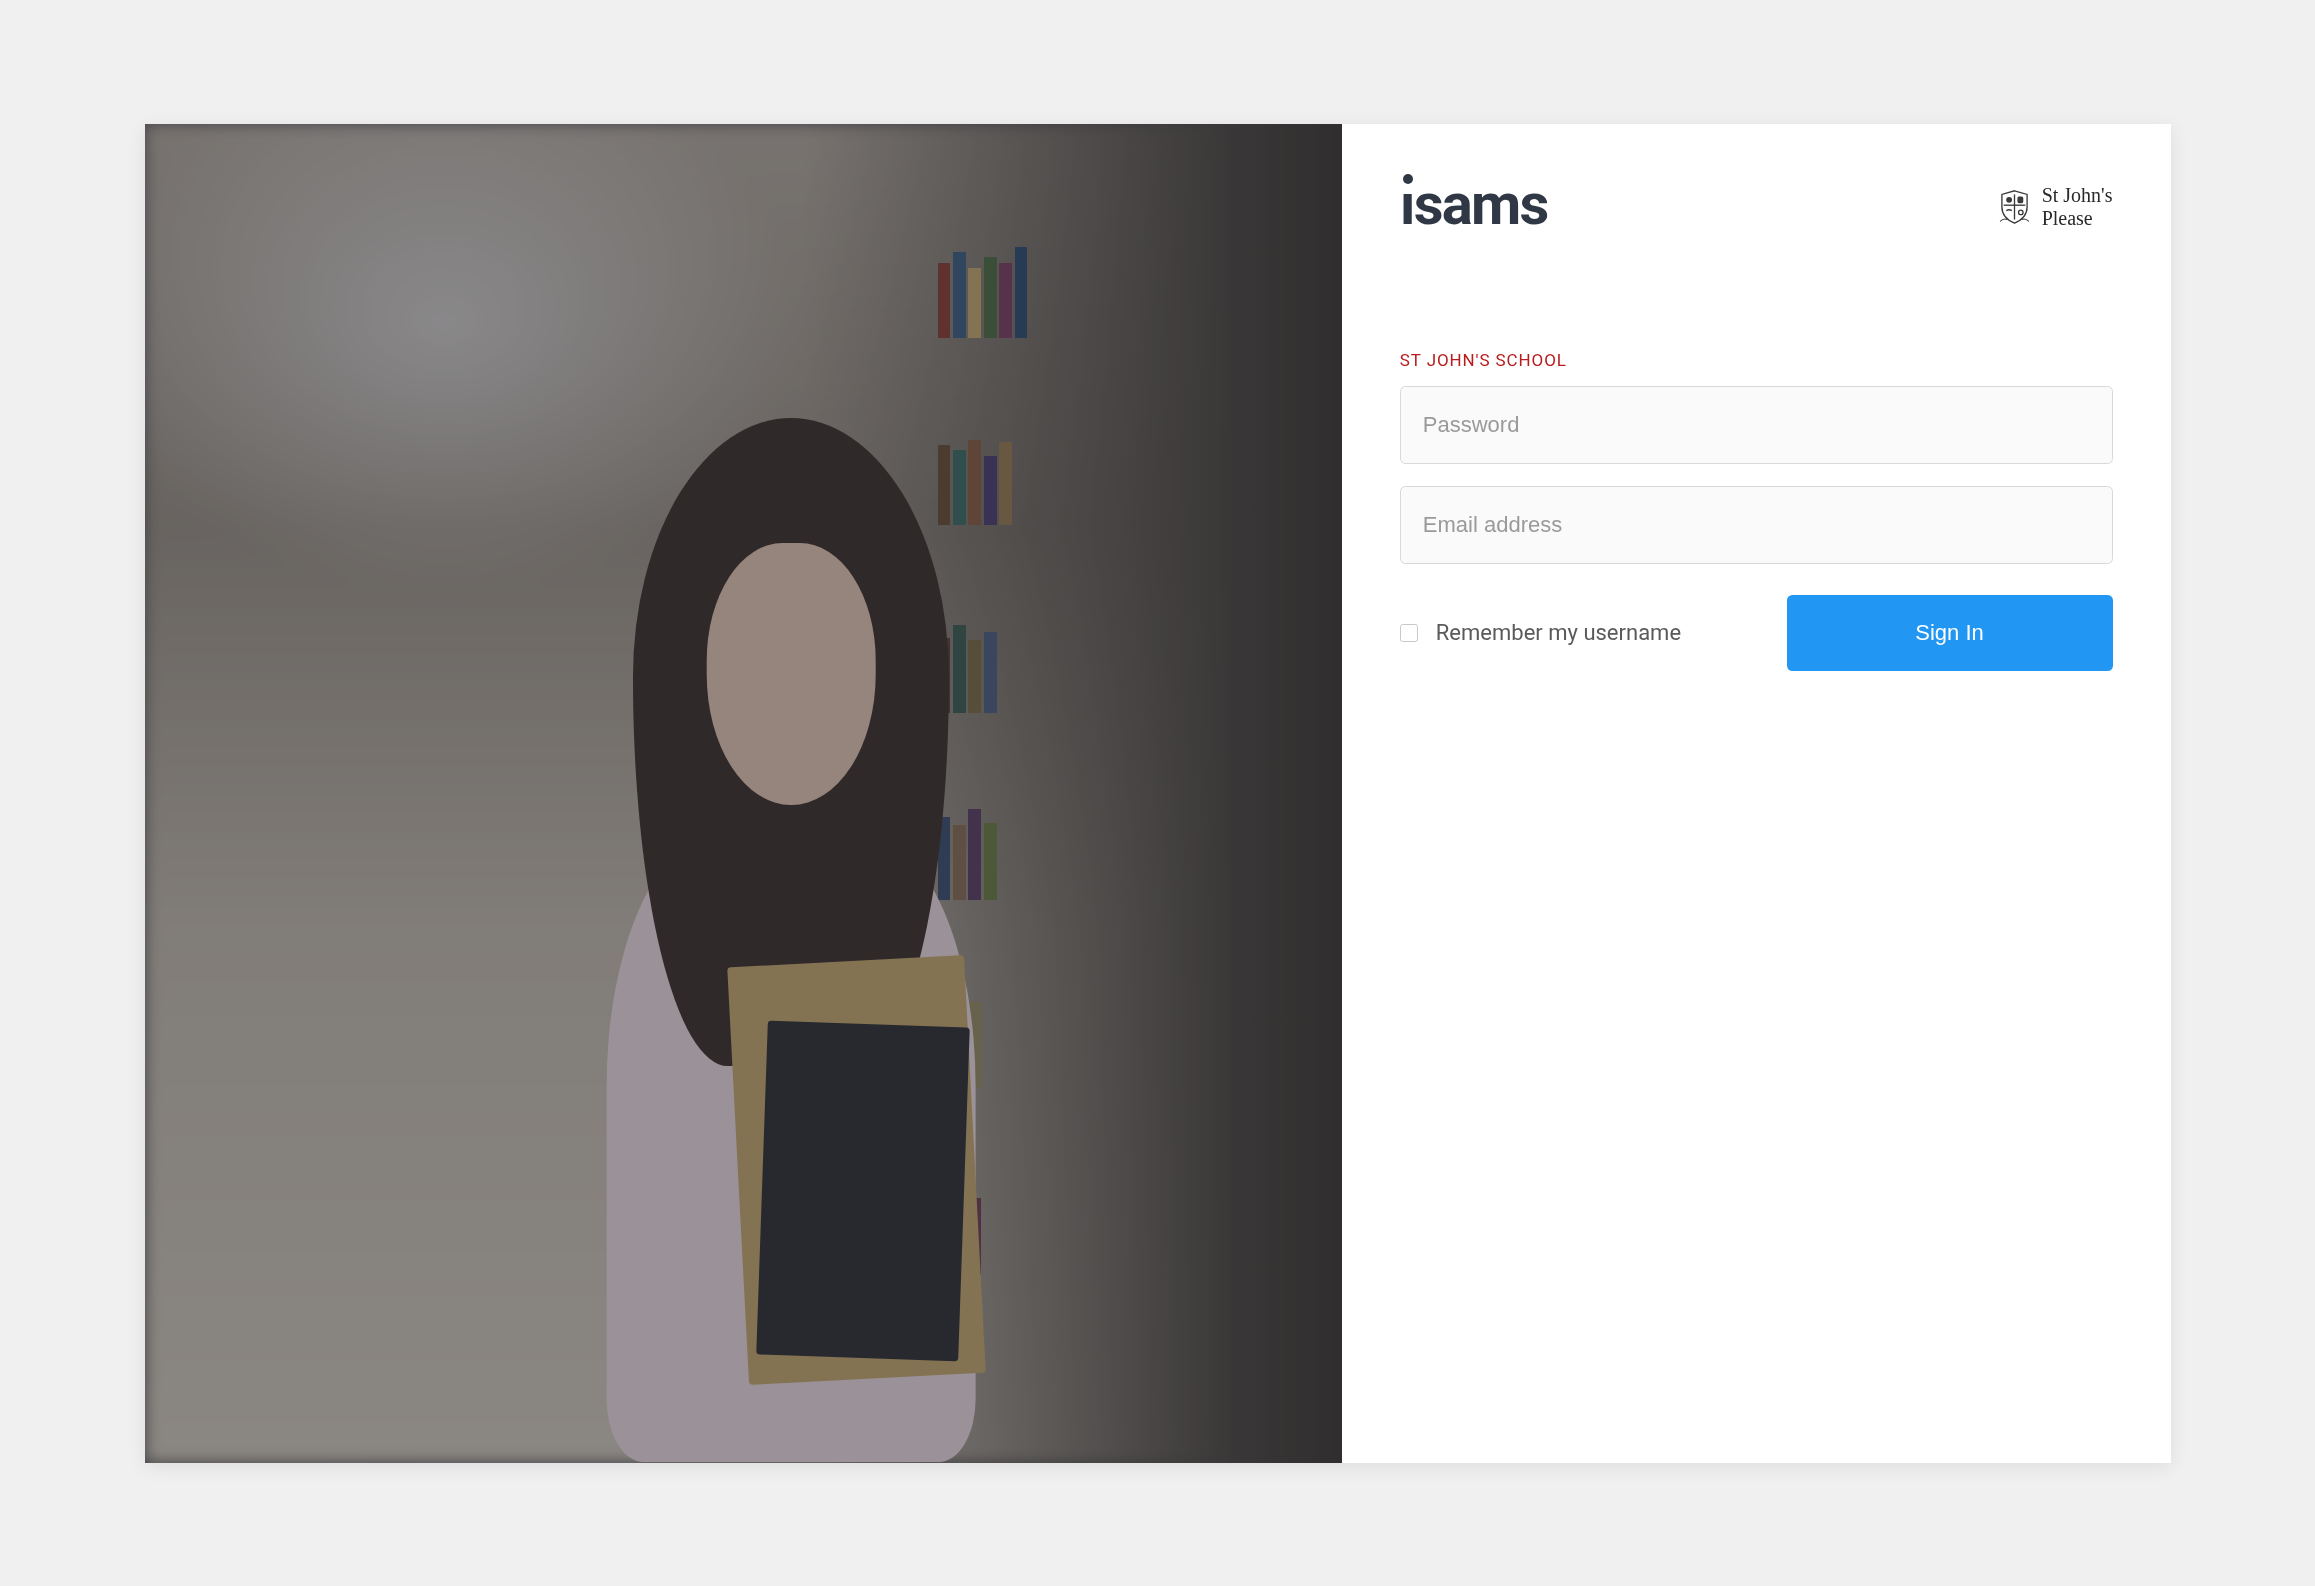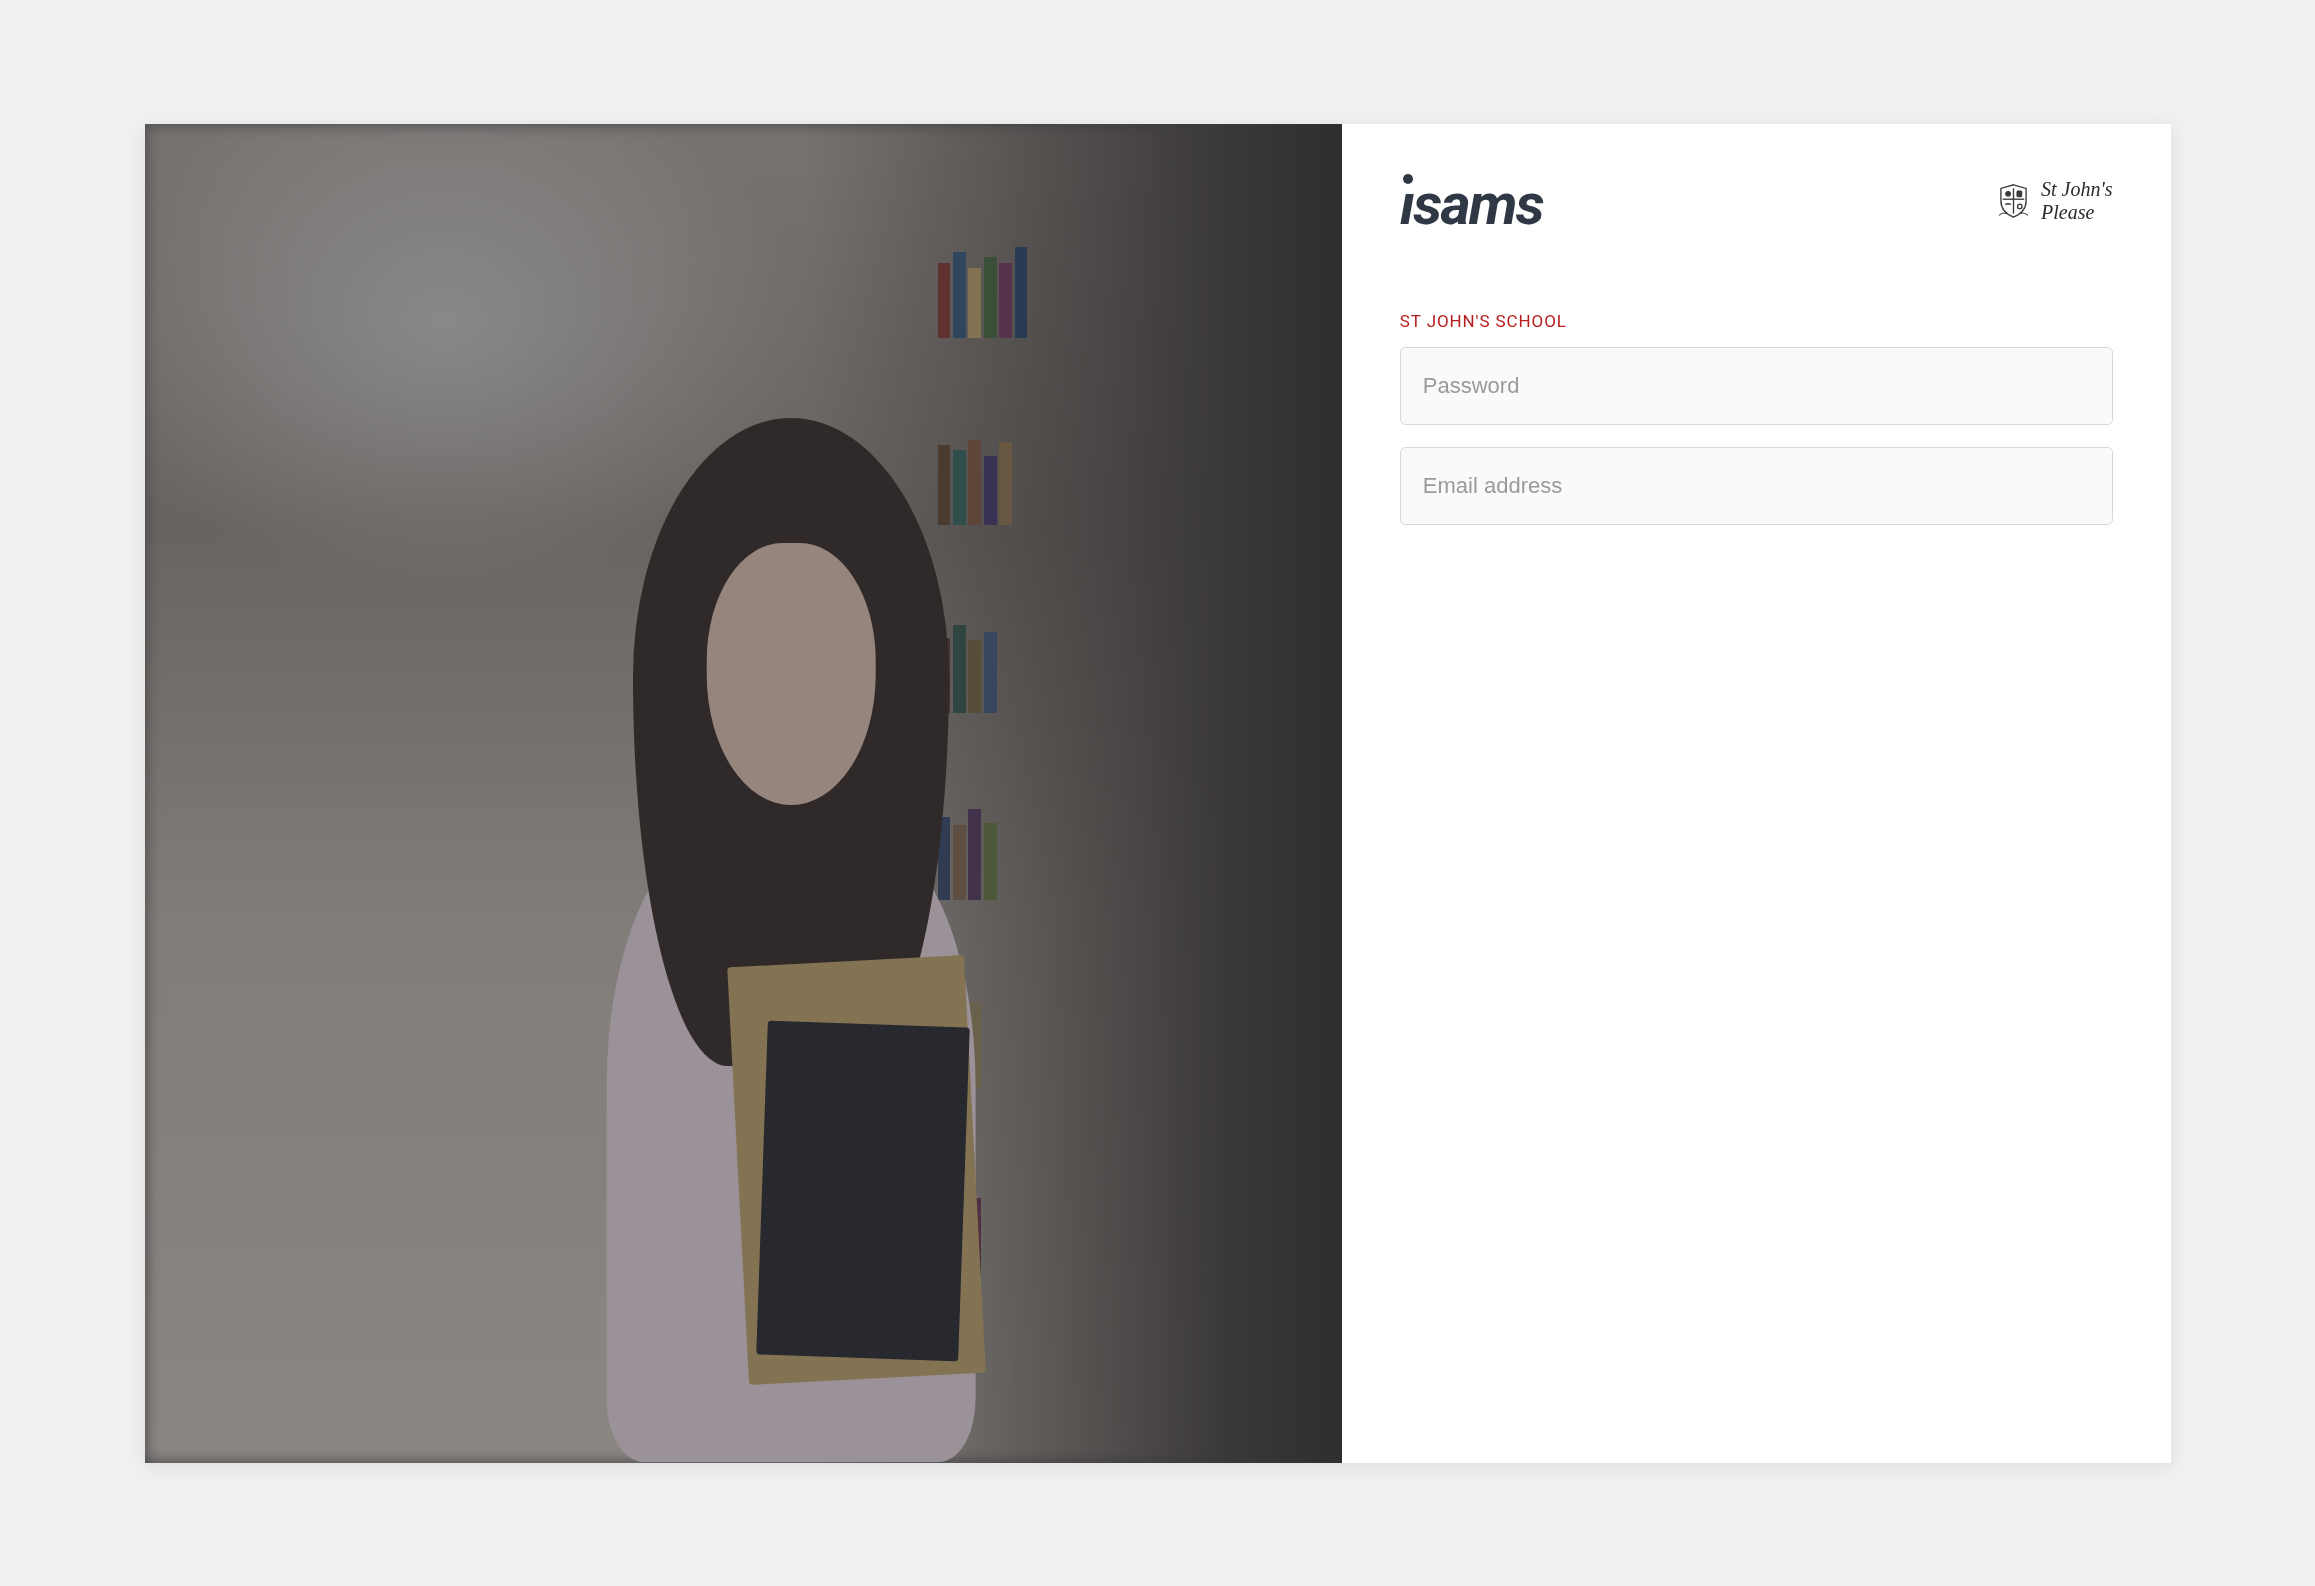--- a/index.html
+++ b/index.html
@@ -155,23 +155,22 @@
       padding: 54px 58px 36px 58px;
       display: flex;
       flex-direction: column;
       background: white;
       position: relative;
     }
     
     .header-row {
       display: flex;
       justify-content: space-between;
-      align-items: flex-start;
-      margin-bottom: 81px;
-      font-style: italic;
+      align-items: flex-end;
+      margin-bottom: 120px;
     }
     
     .isams-logo {
       font-size: 58px;
       font-weight: 700;
       color: #2f3844;
       letter-spacing: -1.8px;
       line-height: 0.9;
       position: relative;
     }
@@ -396,18 +395,25 @@
         </div>
       </div>
     </div>
 
     <div class="school-label">ST JOHN'S SCHOOL</div>
 
     <input type="password" class="input-field" placeholder="Password" style="">
 
     <input type="text" class="input-field" placeholder="Email address" style="">
 
+    <div class="action-row">
+      <div class="remember-wrap">
+        <div class="checkbox"></div>
+        <span class="remember-label">Remember my username</span>
+      </div>
+      <button class="signin-btn">Sign In</button>
+    </div>
 
 
 
   </div>
 </div>
 
 
 </body></html>

